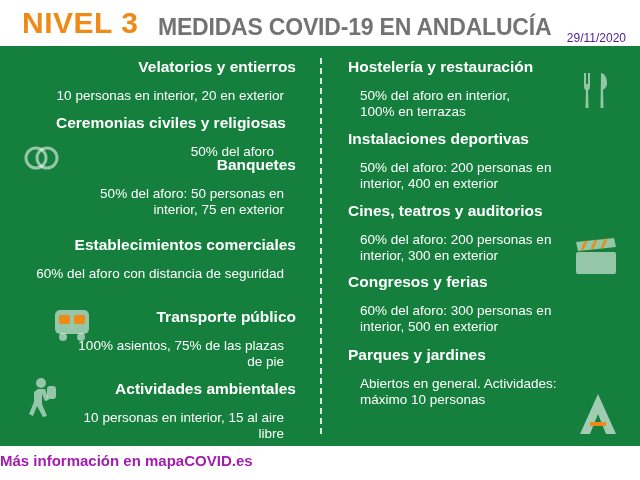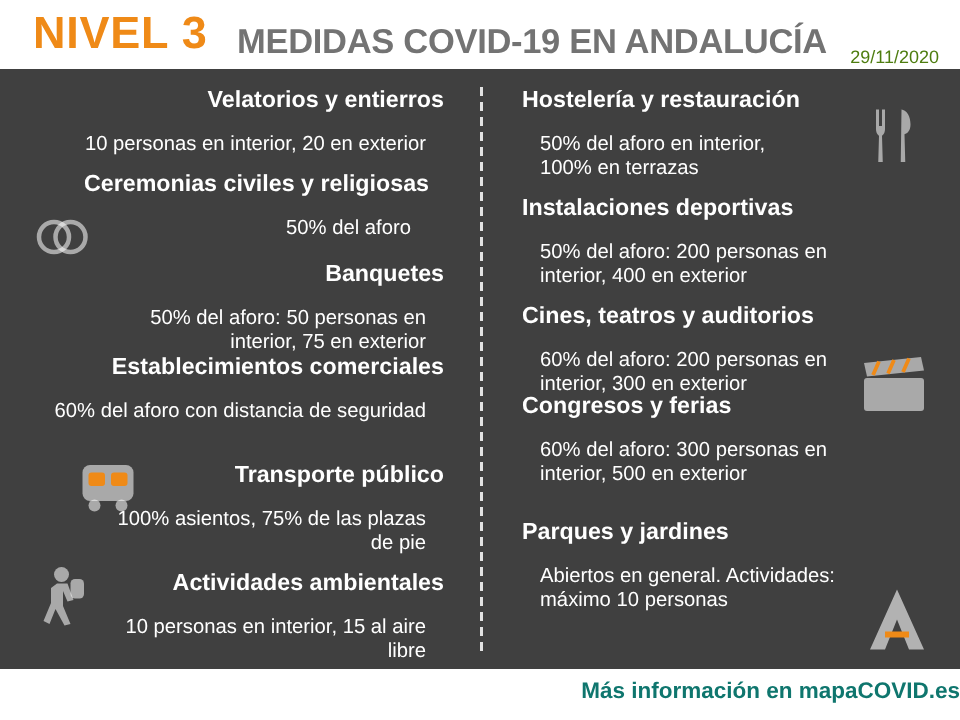--- a/index.html
+++ b/index.html
@@ -37,28 +37,28 @@
     text-align: left;
     font-size: 23px;
     font-weight: bold;
     color: #737373;
     letter-spacing: -0.2px;
   }
   .date {
     position: absolute;
     right: 14px; top: 31px;
     font-size: 12px;
-    color: #4d7c0f;
+    color: #4c1d95;
   }
   
   .body {
     position: absolute;
     top: 46px; left: 0;
     width: 640px; height: 400px;
-    background: #404040;
+    background: #15803d;
   }
   .divider {
     position: absolute;
     left: 320px; top: 12px;
     width: 0; height: 376px;
     border-left: 2px dashed rgba(255,255,255,0.85);
   }
   .col {
     position: absolute;
     top: 0;
@@ -88,24 +88,24 @@
   .footer {
     position: absolute;
     left: 0; top: 446px;
     width: 640px; height: 34px;
     background: #ffffff;
   }
   .footer-text {
     position: absolute;
     width: 640px;
     top: 6px;
-    text-align: right;
+    text-align: left;
     font-size: 15px;
     font-weight: bold;
-    color: #0f766e;
+    color: #a21caf;
   }
   
   .icon {
     position: absolute;
     color: rgba(255,255,255,0.55);
   }
   .icon svg { display: block; }
   .logo-a {
     position: absolute;
     right: 22px; bottom: 6px;
@@ -131,21 +131,21 @@
       <div class="block align-right" style="left:10px; top:12px; width:286px;">
         <h3>Velatorios y entierros</h3>
         <p>10 personas en interior, 20 en exterior</p>
       </div>
 
       <div class="block align-right" style="left:0; top:68px; width:286px;">
         <h3>Ceremonias civiles y religiosas</h3>
         <p>50% del aforo</p>
       </div>
 
-      <div class="block align-right" style="left:60px; top:128px; width:236px;text-align:right;">
+      <div class="block align-right" style="left:60px; top:110px; width:236px;text-align:right;">
         <h3>Banquetes</h3>
         <p>50% del aforo: 50 personas en interior, 75 en exterior</p>
       </div>
 
       <div class="block align-right" style="left:10px; top:190px; width:286px;">
         <h3>Establecimientos comerciales</h3>
         <p>60% del aforo con distancia de seguridad</p>
       </div>
 
       <div class="block align-right" style="left:60px; top:262px; width:236px;">
@@ -194,21 +194,21 @@
       <div class="block align-left" style="left:28px; top:84px; width:240px;">
         <h3>Instalaciones deportivas</h3>
         <p>50% del aforo: 200 personas en interior, 400 en exterior</p>
       </div>
 
       <div class="block align-left" style="left:28px; top:156px; width:235px;">
         <h3>Cines, teatros y auditorios</h3>
         <p>60% del aforo: 200 personas en interior, 300 en exterior</p>
       </div>
 
-      <div class="block align-left" style="left:28px; top:216px; width:235px;">
+      <div class="block align-left" style="left:28px; top:227px; width:235px;">
         <h3>Congresos y ferias</h3>
         <p>60% del aforo: 300 personas en interior, 500 en exterior</p>
       </div>
 
       <div class="block align-left" style="left:28px; top:300px; width:235px;">
         <h3>Parques y jardines</h3>
         <p>Abiertos en general. Actividades: máximo 10 personas</p>
       </div>
 
       <span class="icon" style="left:256px; top:24px;">

